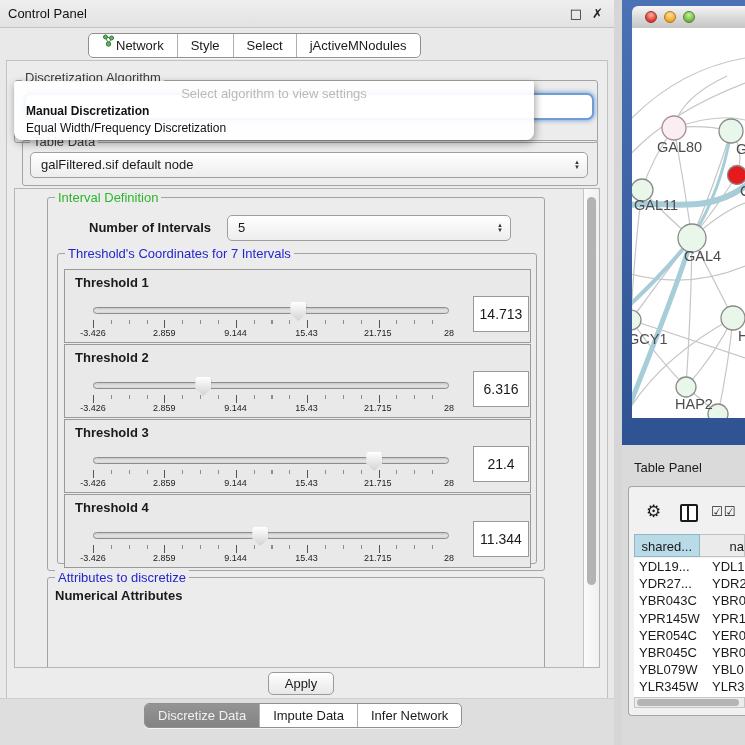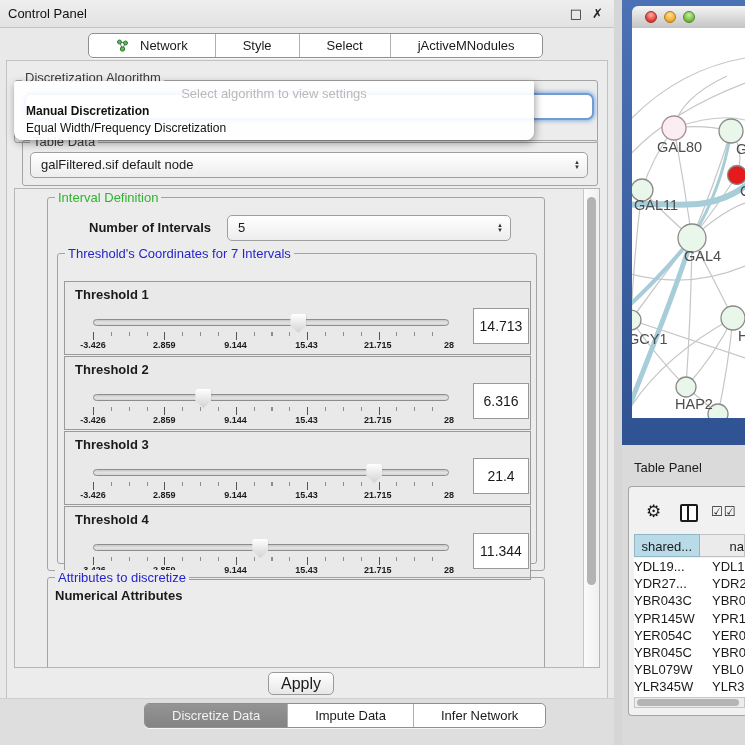--- a/index.html
+++ b/index.html
@@ -8,21 +8,21 @@
   .abs{position:absolute}
 
   
   #cp{left:0;top:0;width:614px;height:745px;background:#e9e9e9}
   #cp-titlebar{left:0;top:0;width:614px;height:27px;background:linear-gradient(#efefef,#e2e2e2);border-bottom:1px solid #c3c3c3}
   #cp-title{left:8px;top:6px;font-size:13px;color:#111}
   .win-ic{top:6px;font-family:"DejaVu Sans",sans-serif;font-size:13px;color:#222;cursor:default}
   #cp-bottom-strip{left:0;top:698px;width:614px;height:47px;background:#dedede;border-top:1px solid #cfcfcf}
 
   .segs{position:absolute;display:flex;height:23px;line-height:23px;background:#fff;border:1px solid #8f8f8f;border-radius:5px;overflow:hidden;font-size:13px;box-shadow:0 1px 0 rgba(255,255,255,.7)}
-  .seg{padding:0 27px;border-left:1px solid #b0b0b0;display:flex;align-items:center;gap:11px;white-space:nowrap;color:#1a1a1a;cursor:default}
+  .seg{padding:0 13px;border-left:1px solid #b0b0b0;display:flex;align-items:flex-start;gap:1px;white-space:nowrap;color:#1a1a1a;cursor:default}
   .seg:first-child{border-left:none}
   .seg.sel{background:linear-gradient(#949494,#838383);color:#f2f2f2;border-left-color:#7a7a7a}
 
   #content{left:6px;top:60px;width:600px;height:637px;background:#ececec;border:1px solid #c2c2c2}
 
   .group{position:absolute;border:1px solid #a3a3a3;border-radius:3px}
   .glabel{position:absolute;font-size:13px;background:#ececec;padding:0 3px;white-space:nowrap}
   .green{color:#2db52d}.blue{color:#2525cc}.dark{color:#3c3c3c}
   .bold{font-weight:bold}
 
@@ -33,38 +33,38 @@
 
   #popup{left:14px;top:81px;width:520px;height:59px;background:rgba(255,255,255,.93);border-radius:2px 2px 8px 8px;box-shadow:1px 3px 9px rgba(0,0,0,.38)}
   #popup-hint{left:0;right:0;top:5px;text-align:center;color:#b9b9b9;font-size:13px}
   .popup-opt{left:12px;font-size:12px;color:#111;white-space:nowrap}
 
   #scrollpane{left:14px;top:188px;width:584px;height:478px;border:1px solid #b5b5b5;background:#ececec;overflow:hidden}
   #vscroll{right:0;top:0;width:15px;height:478px;background:linear-gradient(90deg,#fbfbfb,#f0f0f0);border-left:1px solid #c6c6c6}
   #vscroll .thumb-v{position:absolute;left:3px;top:8px;width:9px;height:388px;border-radius:5px;background:#b3b3b3}
 
   
-  #thr-group{padding-top:27px;box-sizing:border-box}
+  #thr-group{padding-top:15px;box-sizing:border-box}
   .tpanel{position:relative;height:72px;margin:0 5px 1px 6px;border:1px solid #9a9a9a;background:#e9e9e9}
   .tlabel{position:absolute;left:10px;top:5px;font-weight:bold;font-size:13px}
   .slider{position:absolute;left:28px;top:30px;width:356px;height:22px}
   .slider::before{content:"";position:absolute;left:0;right:0;top:7px;height:5px;border:1px solid #8d8d8d;border-radius:4px;background:linear-gradient(#c7c7c7,#e4e4e4 55%,#d4d4d4)}
   .thumb{position:absolute;top:2px;width:16px;height:19px;background:linear-gradient(#ffffff,#d2d2d2);clip-path:polygon(10% 0,90% 0,100% 12%,100% 60%,50% 100%,0 60%,0 12%);filter:drop-shadow(0 0 1px #767676)}
   .ticks{position:absolute;left:28px;top:50px;width:357px;height:8px;background-image:repeating-linear-gradient(90deg,#555 0 1px,transparent 1px 20%),repeating-linear-gradient(90deg,#8d8d8d 0 1px,transparent 1px 5%);background-size:100% 8px,100% 4px;background-repeat:no-repeat}
   .ticklabels{position:absolute;left:28px;top:58px;width:356px;height:12px}
-  .ticklabels span{position:absolute;width:48px;text-align:center;font-size:9px;font-weight:bold;color:#1b1b1b}
+  .ticklabels span{position:absolute;width:48px;text-align:center;font-size:9px;font-weight:normal;color:#1b1b1b}
   .tval{position:absolute;left:408px;top:26px;width:54px;height:34px;background:#fff;border:1px solid #999;font-size:14px;line-height:34px;text-align:center}
 
   
   #attr-list{position:absolute;left:50px;top:422px;width:458px;height:92px;background:#fff;border:1px solid #b0b0b0;box-sizing:border-box;overflow:hidden}
   .attr-item{height:17px;line-height:17px;padding-left:12px;font-size:13px;white-space:nowrap}
   #attr-scroll{position:absolute;right:0;top:0;width:13px;height:100%;background:#f1f1f1;border-left:1px solid #d5d5d5}
   #attr-scroll i{position:absolute;left:2px;top:2px;width:8px;height:40px;background:#c2c2c2;border-radius:5px}
 
-  #apply-btn{left:268px;top:672px;width:66px;height:23px;background:linear-gradient(#fff,#e7e7e7);border:1px solid #9a9a9a;border-radius:5px;font-size:16px;text-align:center;line-height:21px;box-sizing:border-box}
+  #apply-btn{left:268px;top:672px;width:66px;height:23px;background:linear-gradient(#fff,#e7e7e7);border:1px solid #9a9a9a;border-radius:5px;font-size:13px;text-align:center;line-height:21px;box-sizing:border-box}
 
   
   #net-frame{left:622px;top:0;width:123px;height:445px;background:linear-gradient(180deg,#4a72b4,#2e5292)}
   #net-titlebar{left:632px;top:6px;width:113px;height:22px;border-radius:6px 0 0 0;background:linear-gradient(#f5f5f5,#d9d9d9 55%,#c5c5c5);border-bottom:1px solid #979797}
   .light{position:absolute;top:5px;width:12px;height:12px;border-radius:50%}
   #lt-red{left:13px;background:radial-gradient(circle at 50% 30%,#ffb0a8,#dd4136 65%,#b02c22);border:1px solid #9c2f27;box-sizing:border-box}
   #lt-yellow{left:32px;background:radial-gradient(circle at 50% 30%,#ffe09a,#f2ab2f 65%,#cf8a1c);border:1px solid #ad7c1e;box-sizing:border-box}
   #lt-green{left:51px;background:radial-gradient(circle at 50% 30%,#c7eda0,#77bd43 65%,#589630);border:1px solid #4f8631;box-sizing:border-box}
   #net-canvas{left:632px;top:28px;width:113px;height:390px;background:#fff;overflow:hidden}
 
@@ -72,21 +72,21 @@
   #tp-title{left:634px;top:460px;font-size:13px;color:#1c1c1c}
   #tp-panel{left:628px;top:486px;width:117px;height:230px;background:#f1f1f1;border:1px solid #a5a5a5;border-right:none;border-radius:4px 0 0 4px;box-sizing:border-box}
   .tb-icon{position:absolute;font-family:"DejaVu Sans",sans-serif;color:#1a1a1a}
   #col-icon{left:680px;top:504px;width:14px;height:14px;border:2px solid #1a1a1a;border-radius:2px;background:#fff}
   #col-icon::before{content:"";position:absolute;left:5px;top:0;width:2px;height:100%;background:#1a1a1a}
   #tbl-header{left:634px;top:534px;width:111px;height:23px;display:flex;font-size:13px;line-height:23px}
   #hc1{width:72px;background:#b9dbe8;border:1px solid #93b6c4;box-sizing:border-box;text-align:center}
   #hc2{flex:1;background:#ebebeb;border:1px solid #c2c2c2;border-left:none;box-sizing:border-box;padding-left:30px}
   #tbl-rows{left:634px;top:558px;width:111px;height:139px;background:#fff;overflow:hidden}
   .trow{display:flex;height:17.2px;line-height:17.2px;font-size:13px;white-space:nowrap}
-  .tc1{width:72px;box-sizing:border-box;overflow:hidden}
+  .tc1{width:72px;padding-left:5px;box-sizing:border-box;overflow:hidden}
   .tc2{flex:1;padding-left:6px;overflow:hidden}
   #hscroll{left:634px;top:697px;width:111px;height:11px;background:#ececec;border:1px solid #c6c6c6;box-sizing:border-box}
   #hscroll i{position:absolute;left:2px;top:1px;width:102px;height:7px;background:#b5b5b5;border-radius:4px}
 
   svg text{font-family:"Liberation Sans",sans-serif}
 </style>
 </head>
 <body>
 
 <div id="root">

